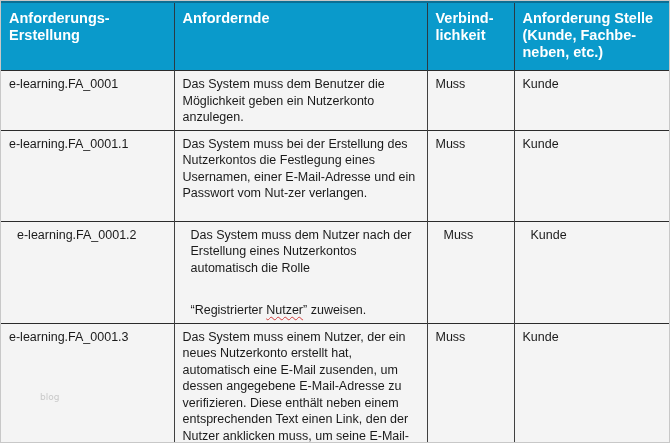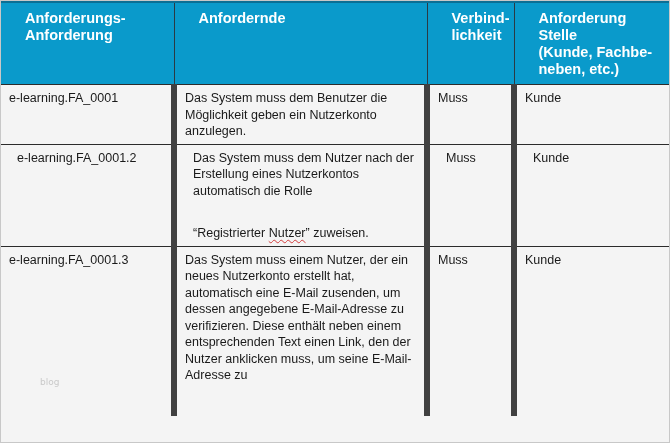--- a/index.html
+++ b/index.html
@@ -34,48 +34,48 @@
     table.req col.c3 { width: 87px; }
     table.req col.c4 { width: 155px; }
     table.req th {
       background: #0a9acb;
       color: #ffffff;
       font-weight: bold;
       font-size: 14.5px;
       line-height: 17px;
       text-align: left;
       vertical-align: top;
-      padding: 7px 8px 6px 24px;
+      padding: 7px 8px 6px 8px;
       height: 54px;
       border-left: 1px solid #2a3a44;
       border-top: 2px solid #0a6f95;
     }
     table.req th:first-child { border-left: none; }
     table.req td {
       vertical-align: top;
       padding: 5px 8px 4px 8px;
       line-height: 16.5px;
-      border-left: 6px solid #404040;
+      border-left: 1px solid #404040;
       border-top: 1px solid #2b2b2b;
     }
     table.req td:first-child { border-left: none; }
     table.req tr.r1 td { height: 49px; margin-top: 28px; }
     table.req tr.r2 td { height: 81px; }
     table.req tr.r3 td { height: 74px; padding-left: 16px; }
     table.req tr.r4 td { height: 160px; }
     .para2 { margin-top: 26px; display: block; }
     .spell {
       text-decoration: underline wavy #d23c3c;
       text-decoration-thickness: 1px;
       text-underline-offset: 2px;
     }
     .watermark {
       position: absolute;
       left: 39px;
-      top: 376px;
+      top: 391px;
       font-family: "DejaVu Sans", sans-serif;
       font-size: 9px;
       color: #c9c9c9;
       text-align: right;
     }
   </style>
 </head>
 <body>
 
 <div class="frame">
@@ -83,40 +83,46 @@
     <colgroup>
       <col class="c1">
         <col class="c2">
         <col class="c3">
         <col class="c4">
     </colgroup>
     <thead>
       <tr>
         <th>
           <span>Anforderungs-</span><br>
-          <span>Anforderung</span>
+          <span>Erstellung</span>
         </th>
         <th>
           <span>Anfordernde</span>
         </th>
         <th>
           <span>Verbind-</span><br>
           <span>lichkeit</span>
         </th>
         <th>
           <span>Anforderung Stelle</span><br>
           <span>(Kunde, Fachbe-</span><br>
           <span>neben, etc.)</span>
         </th>
       </tr>
     </thead>
     <tbody>
       <tr class="r1">
         <td>e-learning.FA_0001</td>
         <td>Das System muss dem Benutzer die Möglichkeit geben ein Nutzerkonto anzulegen.</td>
+        <td>Muss</td>
+        <td>Kunde</td>
+      </tr>
+      <tr class="r2">
+        <td>e-learning.FA_0001.1</td>
+        <td>Das System muss bei der Erstellung des Nutzerkontos die Festlegung eines Usernamen,  einer E-Mail-Adresse und ein Passwort  vom Nut-zer verlangen.</td>
         <td>Muss</td>
         <td>Kunde</td>
       </tr>
       <tr class="r3">
         <td>e-learning.FA_0001.2</td>
         <td>
           <span>Das System muss dem Nutzer nach der Erstellung eines Nutzerkontos automatisch  die Rolle</span>
           <span class="para2"><span>“Registrierter </span><span class="spell">Nutzer</span><span>” zuweisen.</span></span>
         </td>
         <td>Muss</td>

